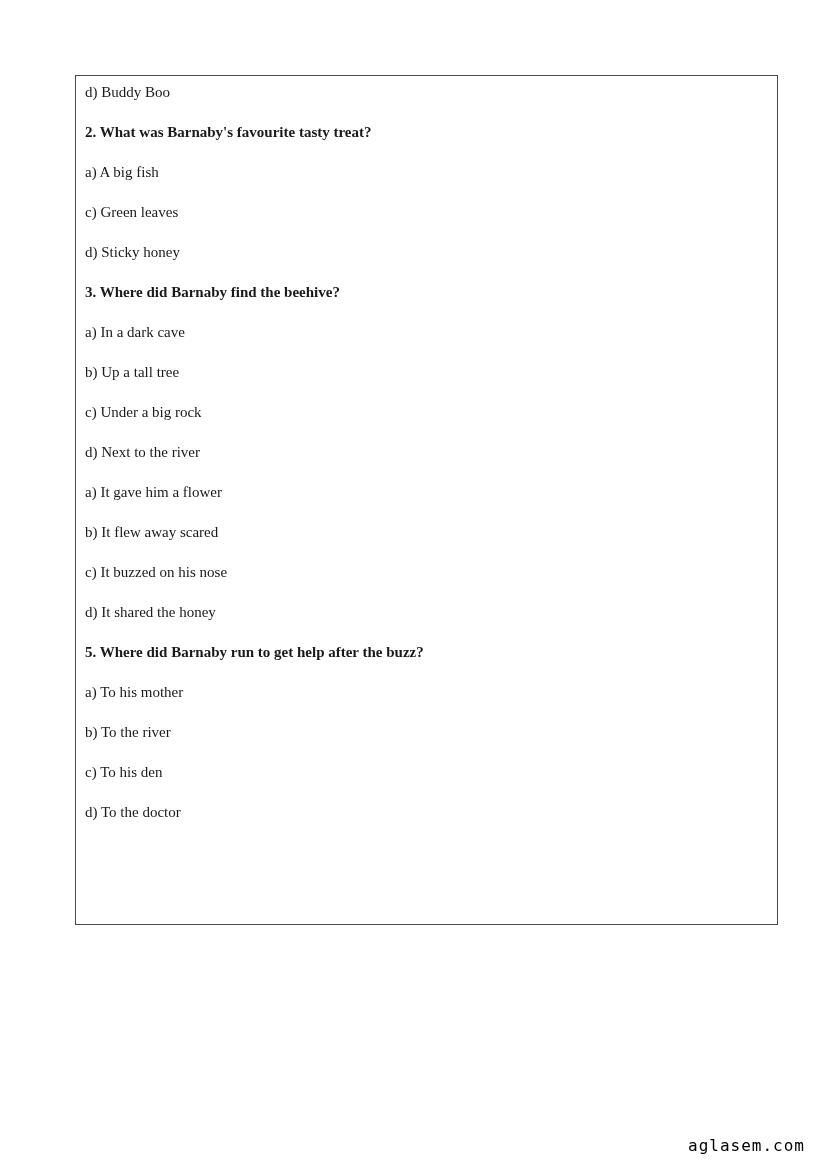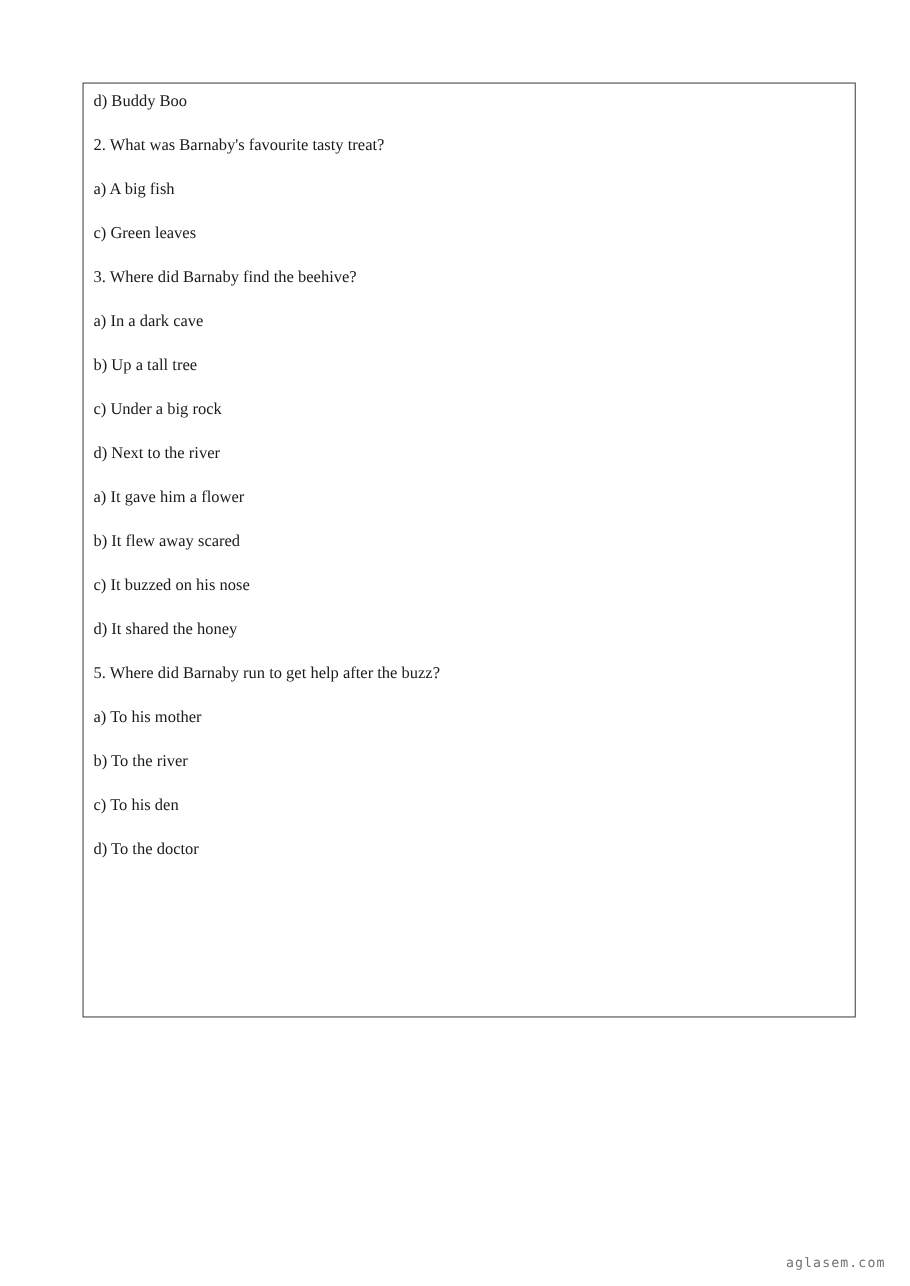--- a/index.html
+++ b/index.html
@@ -41,46 +41,47 @@
     border-left: 1px solid #4a4a4a;
     flex: 0 0 auto;
   }
   p.line {
     margin: 0 0 21px 0;
     font-size: 15px;
     line-height: 19px;
     white-space: nowrap;
   }
   p.q {
-    font-weight: normal;
+    font-weight: bold;
   }
   .watermark {
     position: absolute;
     right: 22px;
     bottom: 14px;
     font-family: "DejaVu Sans Mono", monospace;
-    font-size: 12px;
+    font-size: 16px;
     letter-spacing: 1px;
-    color: #737373;
+    color: #000000;
     text-decoration: none;
     cursor: pointer;
   }
 </style>
 </head>
 <body>
 
 <div class="question-table">
   <div class="col-left"></div>
 
   <div class="col-main">
     <p class="line">d) Buddy Boo</p>
 
     <p class="line q">2. What was Barnaby's favourite tasty treat?</p>
     <p class="line">a) A big fish</p>
     <p class="line">c) Green leaves</p>
+    <p class="line">d) Sticky honey</p>
 
     <p class="line q">3. Where did Barnaby find the beehive?</p>
     <p class="line">a) In a dark cave</p>
     <p class="line">b) Up a tall tree</p>
     <p class="line">c) Under a big rock</p>
     <p class="line">d) Next to the river</p>
 
     <p class="line">a) It gave him a flower</p>
     <p class="line">b) It flew away scared</p>
     <p class="line">c) It buzzed on his nose</p>

